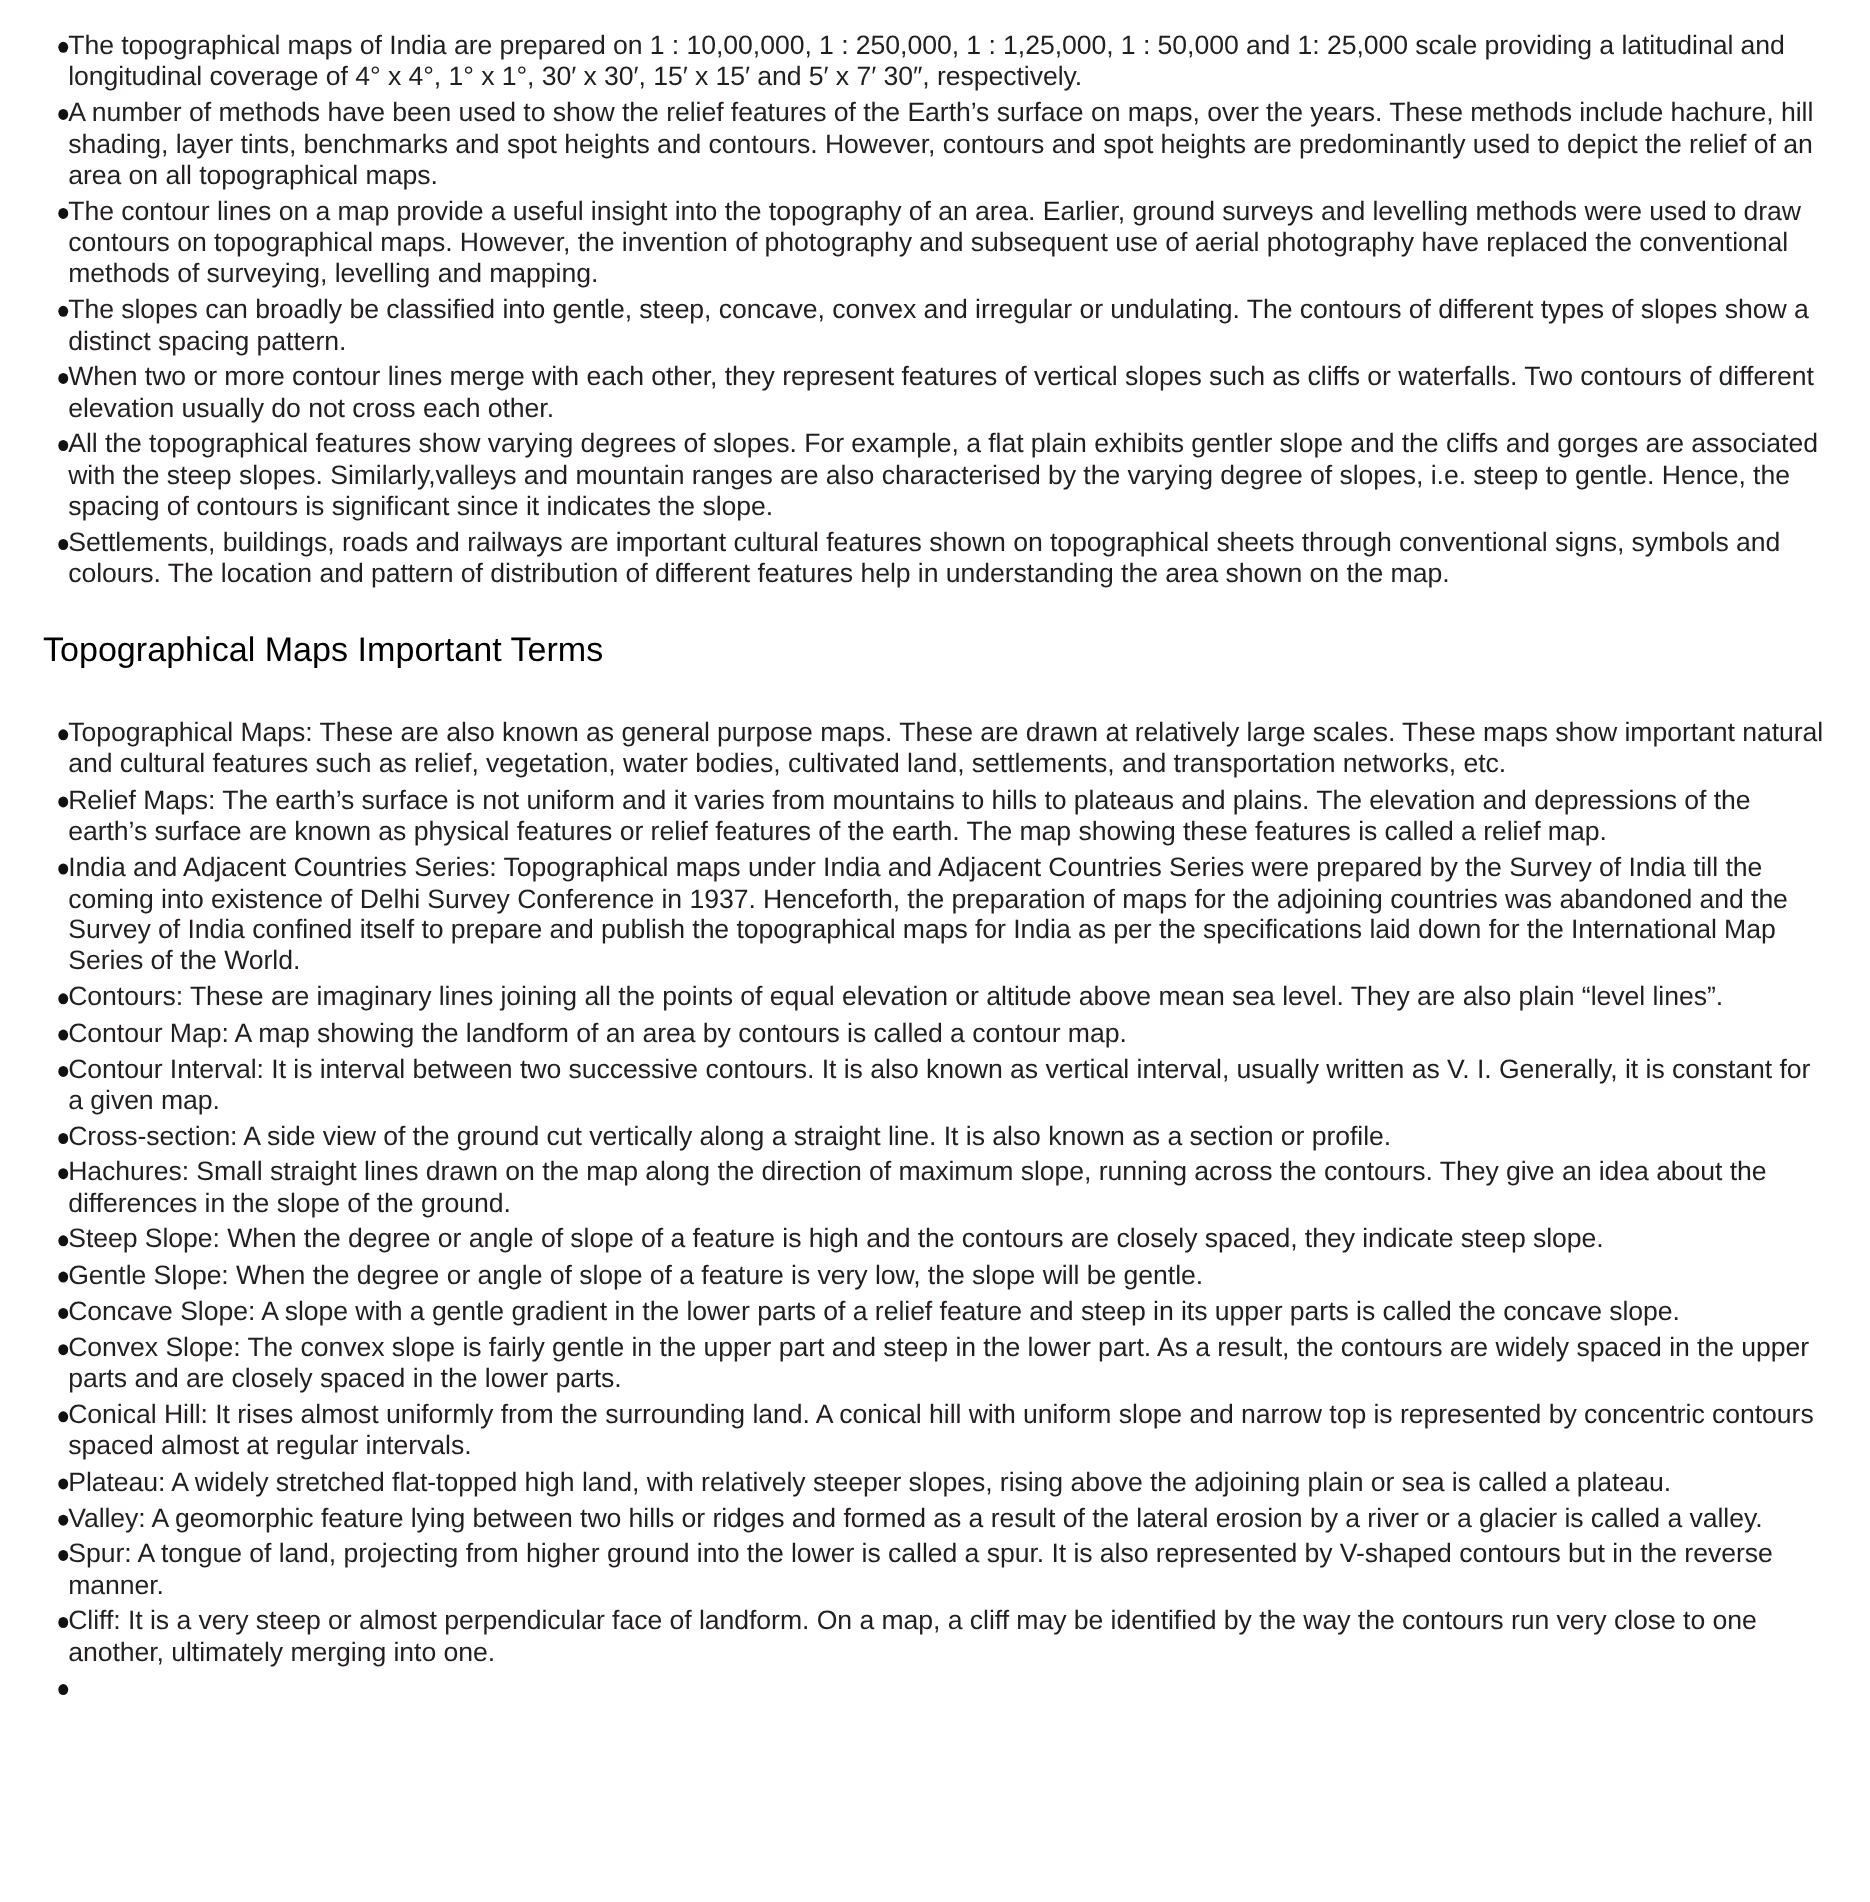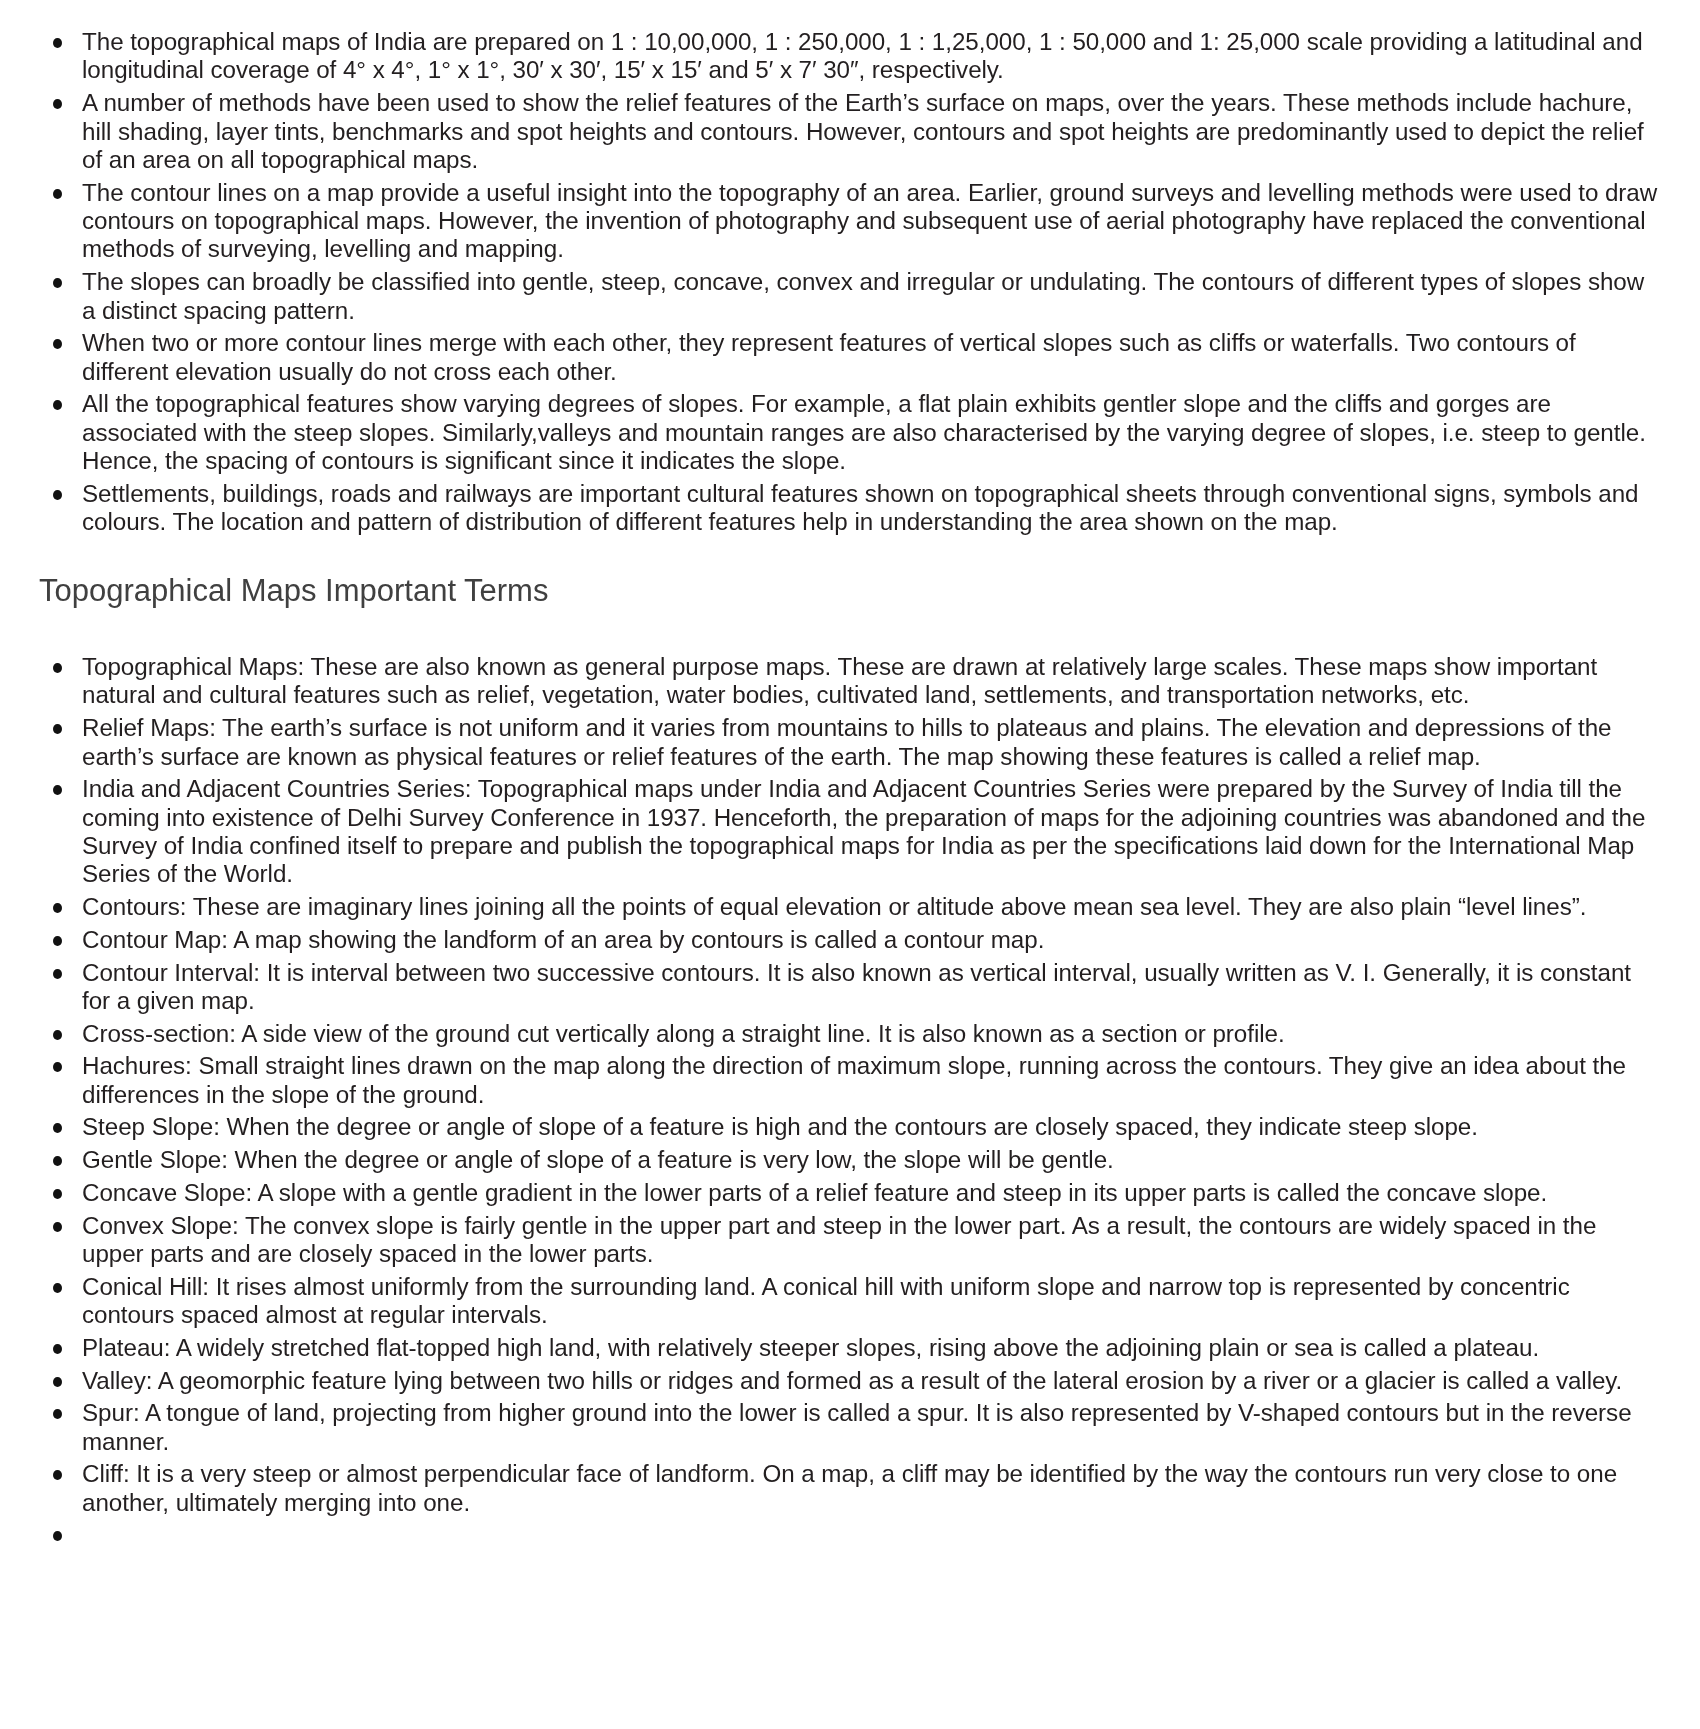--- a/index.html
+++ b/index.html
@@ -20,21 +20,21 @@
     left: 0;
     width: 1700px;
     margin: 0;
     padding: 0;
     list-style: none;
   }
   .list-1 { top: 28px; }
   .list-2 { top: 653px; }
   .item {
     position: relative;
-    padding-left: 82px;
+    padding-left: 62px;
     padding-right: 40px;
     font-size: 24.2px;
     line-height: 28.4px;
     margin-bottom: 4.3px;
     letter-spacing: -0.05px;
   }
   .bullet {
     position: absolute;
     left: 53px;
     top: 10px;
@@ -44,21 +44,21 @@
     background: #111;
   }
   .heading {
     position: absolute;
     left: 39px;
     top: 573px;
     margin: 0;
     font-size: 31px;
     font-weight: normal;
     line-height: 36px;
-    color: #404040;
+    color: #000000;
   }
 </style>
 </head>
 <body>
 
 <ul class="list list-1">
   <li class="item"><span class="bullet"></span><span>The topographical maps of India are prepared on 1 : 10,00,000, 1 : 250,000, 1 : 1,25,000, 1 : 50,000 and 1: 25,000 scale providing a latitudinal and longitudinal coverage of 4° x 4°, 1° x 1°, 30′ x 30′, 15′ x 15′ and 5′ x 7′ 30″, respectively.</span></li>
   <li class="item"><span class="bullet"></span><span>A number of methods have been used to show the relief features of the Earth’s surface on maps, over the years. These methods include hachure, hill shading, layer tints, benchmarks and spot heights and contours. However, contours and spot heights are predominantly used to depict the relief of an area on all topographical maps.</span></li>
   <li class="item"><span class="bullet"></span><span>The contour lines on a map provide a useful insight into the topography of an area. Earlier, ground surveys and levelling methods were used to draw contours on topographical maps. However, the invention of photography and subsequent use of aerial photography have replaced the conventional methods of surveying, levelling and mapping.</span></li>
   <li class="item"><span class="bullet"></span><span>The slopes can broadly be classified into gentle, steep, concave, convex and irregular or undulating. The contours of different types of slopes show a distinct spacing pattern.</span></li>

